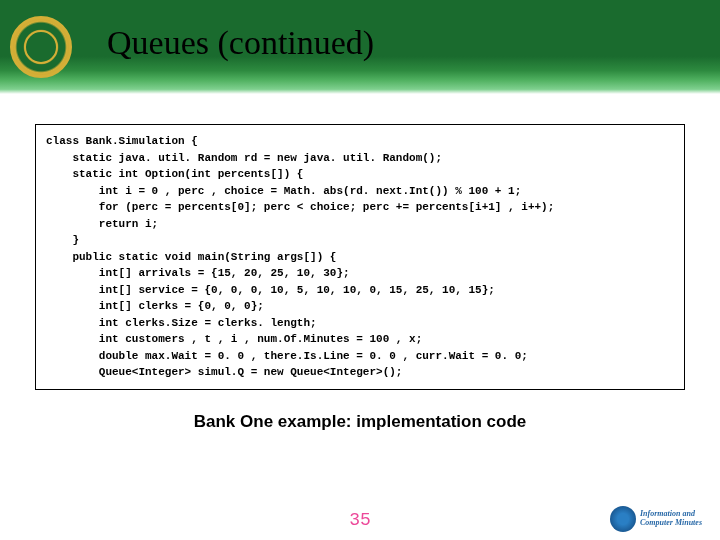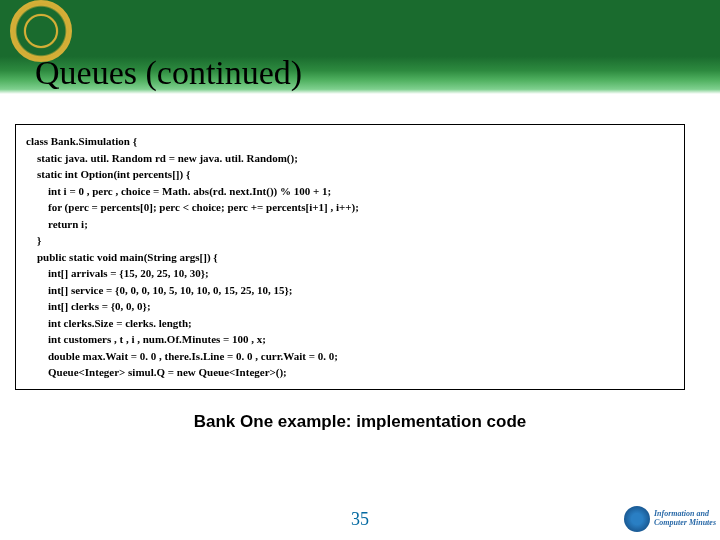--- a/index.html
+++ b/index.html
@@ -10,21 +10,21 @@
     font-family: Arial, sans-serif;
     position: relative;
     overflow: hidden;
   }
   .header {
     width: 100%;
     height: 94px;
     background: linear-gradient(to bottom, #1a6b2e 0%, #1a6b2e 60%, #2d8a3f 75%, #4fb05f 85%, #7fd08f 95%, #ffffff 100%);
     position: relative;
     display: flex;
-    flex-direction: column;
+    align-items: center;
   }
   .logo {
     width: 62px;
     height: 62px;
     border-radius: 50%;
     background: radial-gradient(circle, #d4af37 0%, #c49a2a 40%, #1a6b2e 45%, #1a6b2e 60%, #d4af37 65%, #c49a2a 100%);
     border: 3px solid #d4af37;
     margin-left: 10px;
     position: relative;
     display: flex;
@@ -40,24 +40,24 @@
     border: 2px solid #d4af37;
   }
   .title {
     font-size: 34px;
     font-family: "Times New Roman", serif;
     color: #000000;
     margin-left: 35px;
     margin-top: -8px;
   }
   .code-box {
-    margin: 30px 35px 0 15px;
+    margin: 30px 35px 0 35px;
     border: 1px solid #000000;
     padding: 8px 10px;
-    font-family: Liberation Serif, serif;
+    font-family: Liberation Mono, monospace;
     font-size: 11px;
     font-weight: bold;
     line-height: 1.5;
     white-space: pre;
     overflow: hidden;
   }
   .caption {
     text-align: center;
     font-family: Arial, sans-serif;
     font-size: 17px;
@@ -68,26 +68,26 @@
     position: absolute;
     bottom: 10px;
     left: 0;
     width: 100%;
     display: flex;
     align-items: center;
     justify-content: center;
   }
   .page-num {
     font-size: 18px;
-    font-family: Liberation Serif, serif;
-    color: #0369a1;
+    font-family: Liberation Mono, monospace;
+    color: #ec4899;
   }
   .footer-logo {
     position: absolute;
-    right: 4px;
+    right: 18px;
     bottom: -2px;
     display: flex;
     align-items: center;
     gap: 4px;
   }
   .footer-badge {
     width: 26px;
     height: 26px;
     border-radius: 50%;
     background: radial-gradient(circle, #2a7fc4 30%, #1a5a94 70%);

